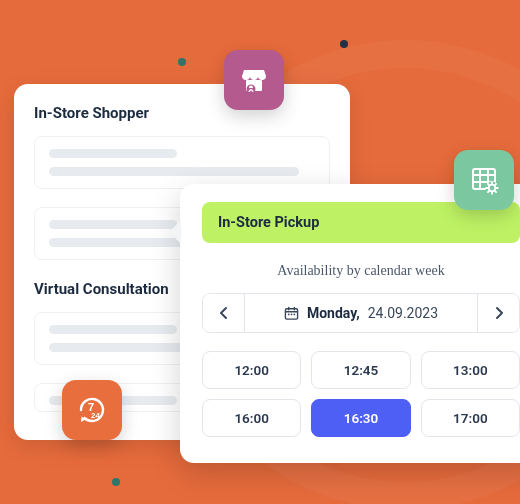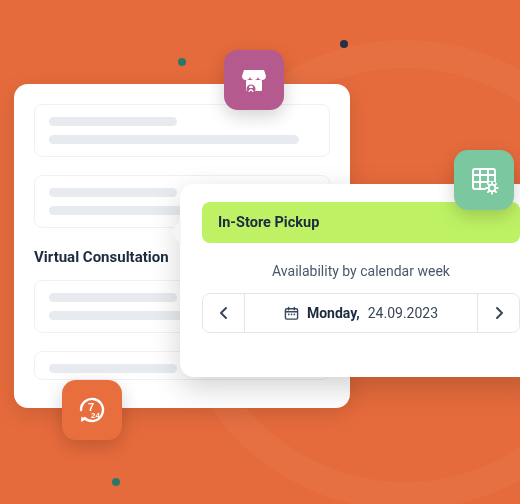--- a/index.html
+++ b/index.html
@@ -74,20 +74,21 @@
     background: #bef264;
     border-radius: 8px;
     padding: 12px 16px;
     font-size: 14.5px; font-weight: 700; color: #1C2B40;
     margin-bottom: 20px;
   }
   .avail-label {
     text-align: center;
     font-size: 14px; color: #4A576B;
     margin-bottom: 14px;
+    font-family: Liberation Serif, serif;
   }
   .date-row {
     display: flex;
     border: 1px solid #E2E6EB;
     border-radius: 8px;
     overflow: hidden;
     margin-bottom: 18px;
   }
   .date-nav {
     width: 42px;
@@ -142,20 +143,21 @@
 </style>
 </head>
 <body>
 
 <div class="ring"></div>
 <div class="dot dot-1"></div>
 <div class="dot dot-2"></div>
 <div class="dot dot-3"></div>
 
 <div class="card-left">
+  <h3>In-Store Shopper</h3>
   <div class="skel-group">
     <div class="skel-box">
       <div class="skel-line short"></div>
       <div class="skel-line long"></div>
     </div>
   </div>
   <div class="skel-group">
     <div class="skel-box">
       <div class="skel-line short"></div>
       <div class="skel-line long"></div>
@@ -201,20 +203,28 @@
       <span class="date-day">Monday,</span>
       <span class="date-date">24.09.2023</span>
     </div>
     <div class="date-nav right">
       <svg width="10" height="14" viewBox="0 0 10 14">
           <path d="M3 2 L8 7 L3 12" fill="none" stroke="#3A475B" stroke-width="2" stroke-linecap="round" stroke-linejoin="round"></path>
         </svg>
     </div>
   </div>
 
+  <div class="time-grid" id="time-grid">
+      <div class="time-slot">12:00</div>
+      <div class="time-slot">12:45</div>
+      <div class="time-slot">13:00</div>
+      <div class="time-slot">16:00</div>
+      <div class="time-slot selected">16:30</div>
+      <div class="time-slot">17:00</div>
+    </div>
 </div>
 
 <div class="tile purple">
   <svg width="32" height="32" viewBox="0 0 32 32">
     <path d="M6 6 h20 l2 6 a4 4 0 0 1 -4 4 a4 4 0 0 1 -4 -3 a4 4 0 0 1 -4 3 a4 4 0 0 1 -4 -3 a4 4 0 0 1 -4 3 a4 4 0 0 1 -4 -4 z" fill="#FFFFFF"></path>
     <rect x="8" y="16" width="16" height="11" rx="1" fill="#FFFFFF"></rect>
     <circle cx="13" cy="25" r="4.5" fill="#B45A8F"></circle>
     <path d="M13 21.5 a2 2 0 0 1 2 2 v0.5 h-4 v-0.5 a2 2 0 0 1 2 -2" fill="#FFF"></path>
     <path d="M11.2 27.3 c0.3 -0.5 1.5 -1.6 1.8 -1.6 s1.5 1.1 1.8 1.6" fill="none" stroke="#FFF" stroke-width="1.4" stroke-linecap="round"></path>
   </svg>

